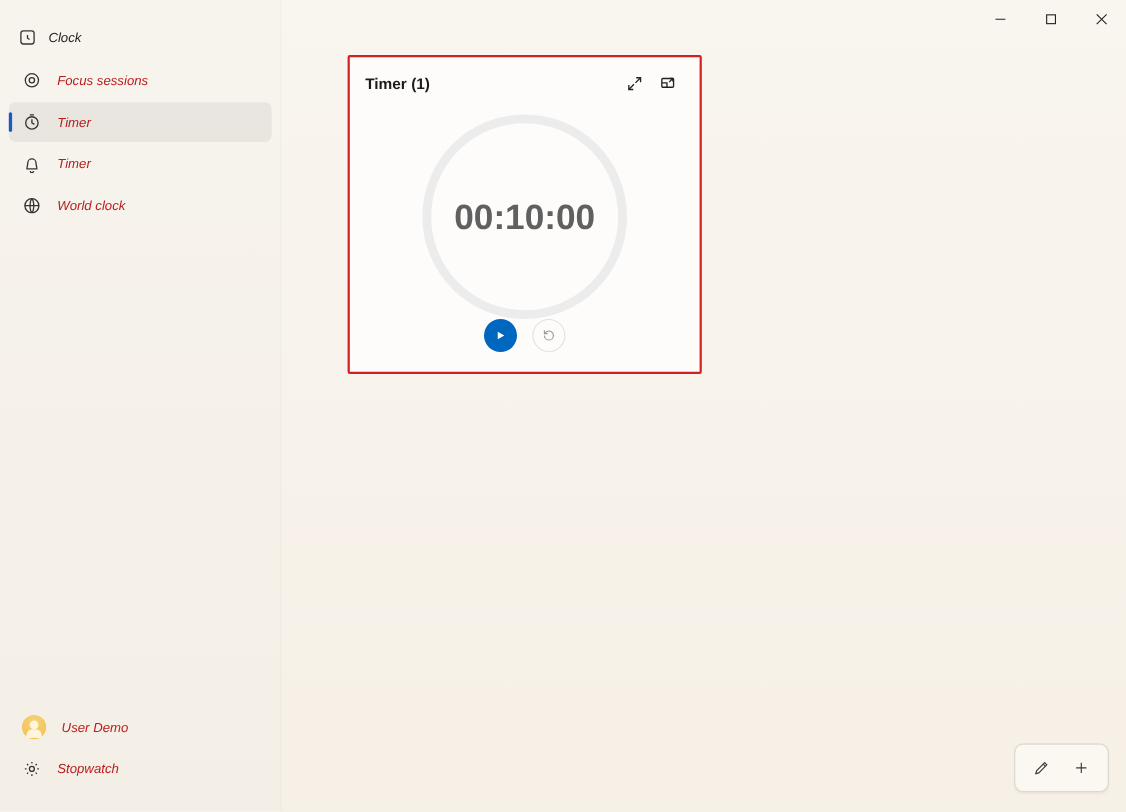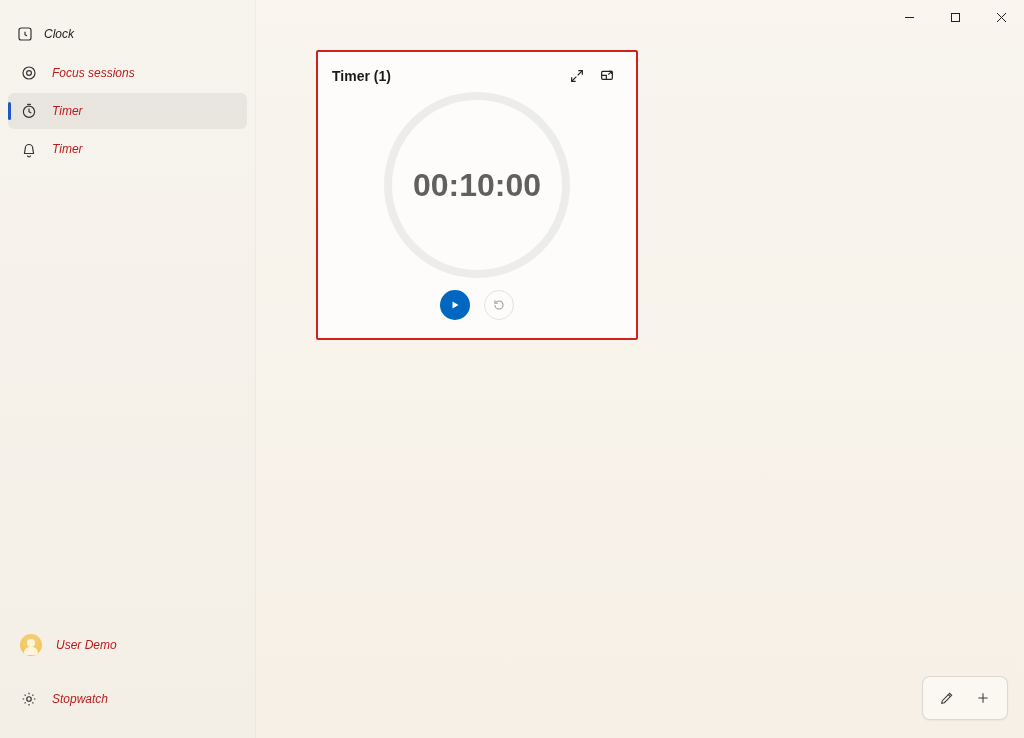--- a/index.html
+++ b/index.html
@@ -32,21 +32,21 @@
   }
   .nav-item.active::before {
     content: "";
     position: absolute; left: 0; top: 9px; bottom: 9px; width: 3px;
     background: #1c59c4; border-radius: 2px;
   }
   .nav-icon { width: 18px; height: 18px; flex: 0 0 18px; color: #343434; }
   .nav-icon svg { width: 100%; height: 100%; display: block; }
 
   .sidebar-spacer { flex: 1; }
-  .sidebar-bottom { display: flex; flex-direction: column; gap: 18px; padding: 0 4px 4px 4px; }
+  .sidebar-bottom { display: flex; flex-direction: column; gap: 2px; padding: 0 4px 4px 4px; }
 
   .user-avatar {
     width: 22px; height: 22px; border-radius: 50%;
     background: radial-gradient(circle at 50% 30%, #f5d17d, #f0c14b);
     position: relative; flex: 0 0 22px;
   }
   .user-avatar::before {
     content: ""; position: absolute; left: 7px; top: 5px; width: 8px; height: 8px;
     background: #fff4dc; border-radius: 50%;
   }
@@ -88,21 +88,21 @@
     height: 28px;
   }
   .timer-title { font-weight: 700; font-size: 14px; color: #1b1b1b; flex: 1; }
   .timer-head-btn {
     width: 30px; height: 26px; display: flex; align-items: center; justify-content: center;
     color: #222; cursor: pointer; border-radius: 4px;
   }
   .timer-head-btn svg { width: 16px; height: 16px; display: block; }
 
   .timer-ring-wrap {
-    flex: 1; display: flex; align-items: flex-start; justify-content: center;
+    flex: 1; display: flex; align-items: flex-end; justify-content: center;
     padding-top: 2px;
   }
   .timer-ring {
     width: 186px; height: 186px; border-radius: 50%;
     border: 8px solid #ececec;
     display: flex; align-items: center; justify-content: center;
   }
   .timer-time {
     font-size: 32px; font-weight: 600; color: #606060; letter-spacing: 0px;
   }
@@ -184,20 +184,31 @@
       <span class="nav-icon">
         <svg viewBox="0 0 24 24" fill="none" stroke="currentColor" stroke-width="1.6">
             <path d="M6 18c0-3 1-4 1-7a5 5 0 0110 0c0 3 1 4 1 7H6z"></path>
             <path d="M10 20.5a2 2 0 004 0"></path>
           </svg>
       </span>
       <span>Timer</span>
     </div>
 
 
+    <div class="nav-item">
+      <span class="nav-icon">
+        <svg viewBox="0 0 24 24" fill="none" stroke="currentColor" stroke-width="1.6">
+            <circle cx="12" cy="12" r="8.5"></circle>
+            <path d="M3.5 12h17"></path>
+            <path d="M12 3.5c3 3 3 14 0 17"></path>
+            <path d="M12 3.5c-3 3-3 14 0 17"></path>
+          </svg>
+      </span>
+      <span>World clock</span>
+    </div>
   </div>
 
   <div class="sidebar-spacer"></div>
 
   <div class="sidebar-bottom">
     <div class="nav-item">
       <span class="user-avatar"></span>
       <span>User Demo</span>
     </div>
     <div class="nav-item">

